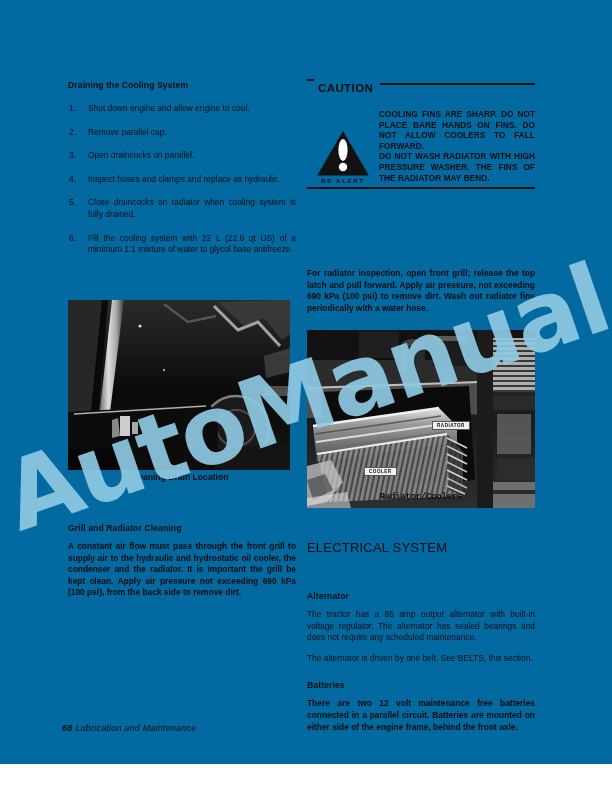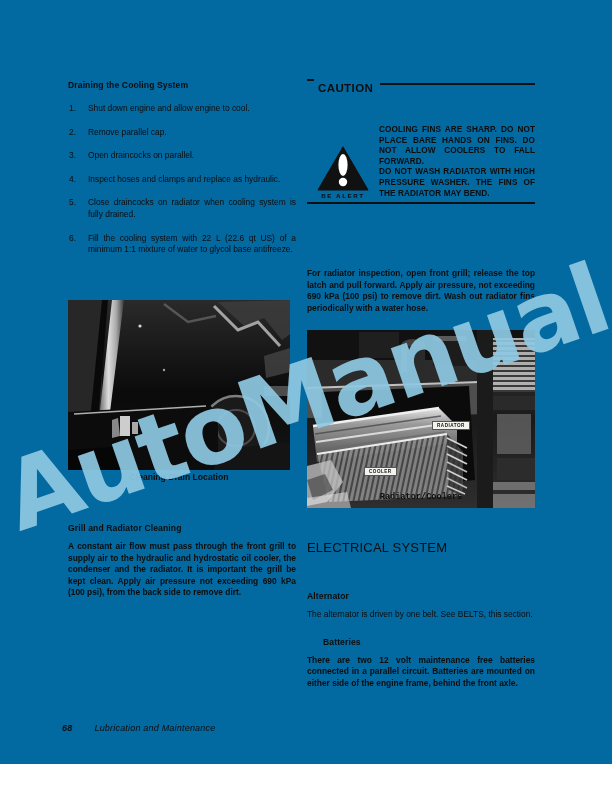--- a/index.html
+++ b/index.html
@@ -44,21 +44,21 @@
   #col-left  { left: 68px; }
   #col-right { left: 307px; }
 
   h3.sect-head {
     font-size: 8.6px;
     font-weight: 700;
     margin: 0 0 13px 0;
     letter-spacing: .1px;
   }
   h3.sect-head.tight { margin-bottom: 8px; margin-top: 36px; }
-  h3.sect-head.spaced-top { margin-top: 16px; margin-left: 16px; }
+  h3.sect-head.spaced-top { margin-top: 16px; }
 
   h2.major-head {
     font-size: 13px;
     font-weight: 400;
     margin: 0 0 26px 0;
     letter-spacing: .2px;
   }
 
   
   ol.steps {
@@ -120,21 +120,21 @@
   }
   .caution-rule {
     flex: 1;
     height: 2.2px;
     background: #111;
     margin-left: 7px;
     margin-top: 1px;
   }
   .caution-body {
     display: flex;
-    margin-top: 29px;
+    margin-top: 14px;
   }
   .caution-icon-wrap {
     width: 72px;
     position: relative;
     flex: 0 0 72px;
   }
   .caution-text {
     flex: 1;
     font-size: 8.2px;
     font-weight: 700;
@@ -215,21 +215,21 @@
   
   #footer {
     position: absolute;
     left: 62px;
     top: 723px;
     font-size: 9px;
     font-style: italic;
     letter-spacing: .2px;
     z-index: 2;
   }
-  #footer .pnum { margin-right: 22px; font-weight: bold; }
+  #footer .pnum { margin-right: 3px; font-weight: bold; }
 </style>
 </head>
 <body>
 
 <div id="page">
 
   <div class="col" id="col-left">
     <h3 class="sect-head">Draining the Cooling System</h3>
 
     <ol class="steps">
@@ -410,20 +410,21 @@
     </svg>
     <div class="ptag" style="left:125px;top:91px;">RADIATOR</div>
     <div class="ptag" style="left:57px;top:137px;">COOLER</div>
   </div>
   <div class="cap" id="cap-right">Radiator/Coolers</div>
 
   <div class="col" id="col-right-lower" style="top:540px;left:307px;">
     <h2 class="major-head">ELECTRICAL SYSTEM</h2>
 
     <h3 class="sect-head tight">Alternator</h3>
+    <p class="body">The tractor has a 85 amp output alternator with built-in voltage regulator. The alternator has sealed bearings and does not require any scheduled maintenance.</p>
     <p class="body">The alternator is driven by one belt. See BELTS, this section.</p>
 
     <h3 class="sect-head tight spaced-top">Batteries</h3>
     <p class="body last">There are two 12 volt maintenance free batteries connected in a parallel circuit. Batteries are mounted on either side of the engine frame, behind the front axle.</p>
   </div>
 
   <div id="watermark">AutoManual</div>
 
   <div id="footer">
     <span class="pnum">68</span><span>Lubrication and Maintenance</span>

